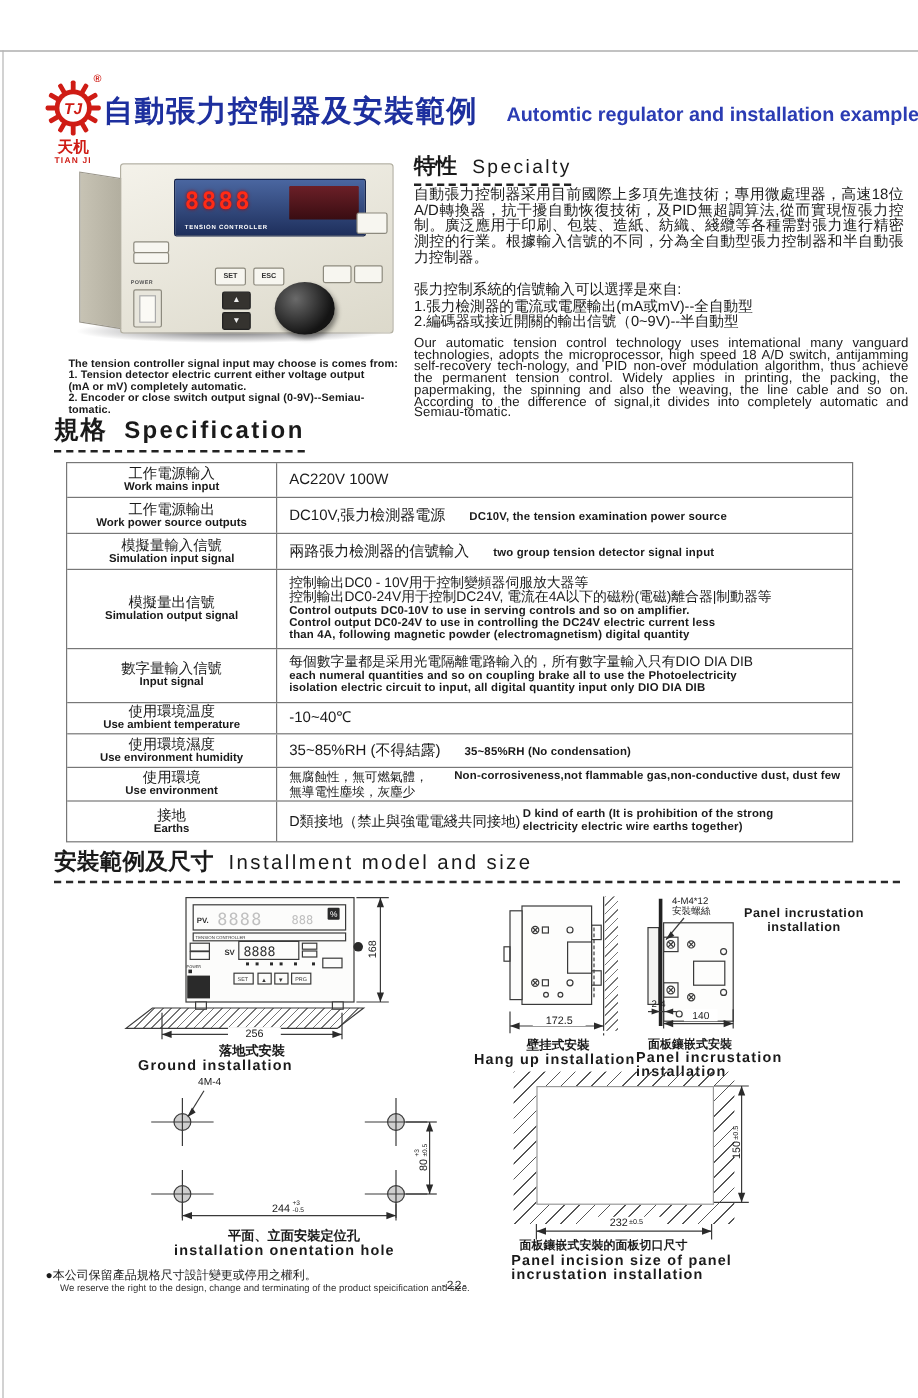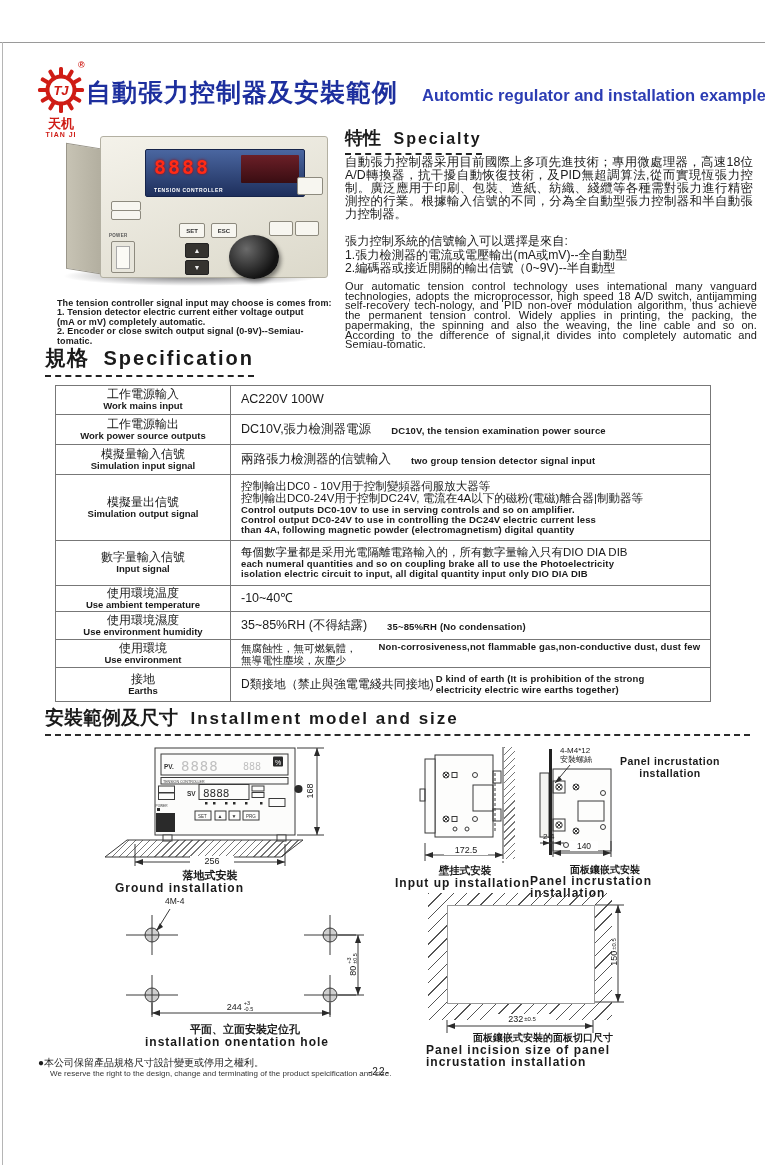--- a/index.html
+++ b/index.html
@@ -13,21 +13,21 @@
   .logo-wrap{position:absolute;left:26px;top:64px;width:70px;text-align:center}
   .logo-reg{position:absolute;left:52px;top:-4px;font-size:9px;color:#cf1c15;font-weight:bold}
   .logo-cn{font-family:"DejaVu Serif",serif;color:#cf1c15;font-size:13px;font-weight:bold;line-height:13px;margin-top:1px}
   .logo-en{color:#cf1c15;font-size:7px;font-weight:bold;letter-spacing:1px;line-height:9px}
   .titlebar{position:absolute;left:86px;top:76px;display:flex;align-items:baseline;white-space:nowrap}
   .title-cn{font-size:25px;font-weight:bold;color:#1d2f9e;letter-spacing:1px}
   .title-en{font-size:16.5px;font-weight:600;color:#2b3cb3;margin-left:24px}
   
   .h-dash{display:inline-block;border-bottom:2px dashed #222;padding-bottom:3px;white-space:nowrap}
   .h-cn{font-size:18px;font-weight:bold}
-  .h-en{font-size:16px;font-weight:bold;letter-spacing:2px;margin-left:8px}
+  .h-en{font-size:16px;font-weight:normal;letter-spacing:2px;margin-left:8px}
   .h-cn-big{font-size:21px;font-weight:bold;letter-spacing:1px}
   .h-en-big{font-size:20px;font-weight:bold;letter-spacing:2px;margin-left:10px}
   
   .cnpara{font-size:12.4px;line-height:12.9px;text-align:justify}
   .cnline{font-size:12.2px;line-height:13.5px}
   .enpara{font-size:11px;line-height:9.7px;font-weight:normal;text-align:justify;letter-spacing:.1px}
   .noteline{font-size:9px;line-height:9.4px;font-weight:bold;letter-spacing:.1px}
   
   .spec-table{position:absolute;left:55px;top:385px;width:656px;border:1px solid #777;box-sizing:border-box}
   .srow{display:flex;border-top:1px solid #777;box-sizing:border-box}
@@ -47,21 +47,21 @@
   .diag svg{position:absolute;left:0;top:0;overflow:visible}
   .hatch{position:absolute;background:repeating-linear-gradient(135deg,#777 0 1px,transparent 1px 5px)}
   .hatch-big{position:absolute;background:repeating-linear-gradient(135deg,#555 0 1px,transparent 1px 9px)}
   .dimlab{position:absolute;font-size:9px;line-height:10px;display:flex;align-items:center;
           justify-content:center;background:#fff;padding:0 2px;white-space:nowrap}
   .rot{transform:rotate(-90deg)}
   .tolstack{display:inline-flex;flex-direction:column;font-size:5.5px;line-height:5.5px;margin-left:2px}
   .tolstack i{font-style:normal}
   .tol-sm{font-size:6px;margin-left:1px}
   .capcn{position:absolute;font-size:11px;font-weight:bold;text-align:center;white-space:nowrap}
-  .capcn-s{position:absolute;font-size:10px;font-weight:bold;text-align:right;white-space:nowrap}
+  .capcn-s{position:absolute;font-size:10px;font-weight:bold;text-align:left;white-space:nowrap}
   .capen{position:absolute;font-size:12px;font-weight:bold;letter-spacing:1px;text-align:left;white-space:nowrap}
   .tinylab{position:absolute;font-size:8px;line-height:9px;white-space:nowrap}
   .notelab{position:absolute;font-size:10.5px;font-weight:bold;letter-spacing:.5px;text-align:center;white-space:nowrap}
   
   .photo{position:absolute;left:58px;top:130px;width:275px;height:162px}
   .ph-shadow{position:absolute;left:4px;top:136px;width:262px;height:20px;
              background:radial-gradient(ellipse at center,rgba(20,20,25,.6),rgba(0,0,0,0) 70%)}
   .ph-side{position:absolute;left:8px;top:16px;width:38px;height:124px;
            background:linear-gradient(90deg,#c7c3b4,#b0ac9d);transform:skewY(9deg);border:1px solid #9a968a}
   .ph-front{position:absolute;left:42px;top:6px;width:226px;height:140px;border-radius:3px;
@@ -383,21 +383,21 @@
         <line x1="88" y1="118" x2="88" y2="116"></line>
         <line x1="10" y1="110" x2="88" y2="110"></line>
       </g>
       <g fill="#2a2a2a">
         <polygon points="10,110 18,107 18,113"></polygon>
           <polygon points="88,110 80,107 80,113"></polygon>
       </g>
     </svg>
     <div class="dimlab" style="left:29px;top:100px;width:40px">172.5</div>
     <div class="capcn" style="left:0px;top:119px;width:100px;font-size:10.5px">壁挂式安裝</div>
-    <div class="capen" style="left:-20px;top:131px;width:150px">Input up installation</div>
+    <div class="capen" style="left:-20px;top:131px;width:150px">Hang up installation</div>
   </div>
 
   <div class="diag" style="left:540px;top:745px;width:210px;height:155px">
     <svg width="210" height="155" viewBox="0 0 210 155">
       <g stroke="#3a3a3a" fill="none" stroke-width="1">
         <rect x="0" y="28" width="9" height="64" fill="#f4f4f2"></rect>
         <line x1="10.5" y1="4" x2="10.5" y2="110" stroke-width="3" stroke="#222"></line>
         <rect x="13" y="24" width="58" height="82" fill="#fdfdfc"></rect>
         <rect x="13" y="36" width="12" height="12"></rect>
         <rect x="13" y="74" width="12" height="12"></rect>

